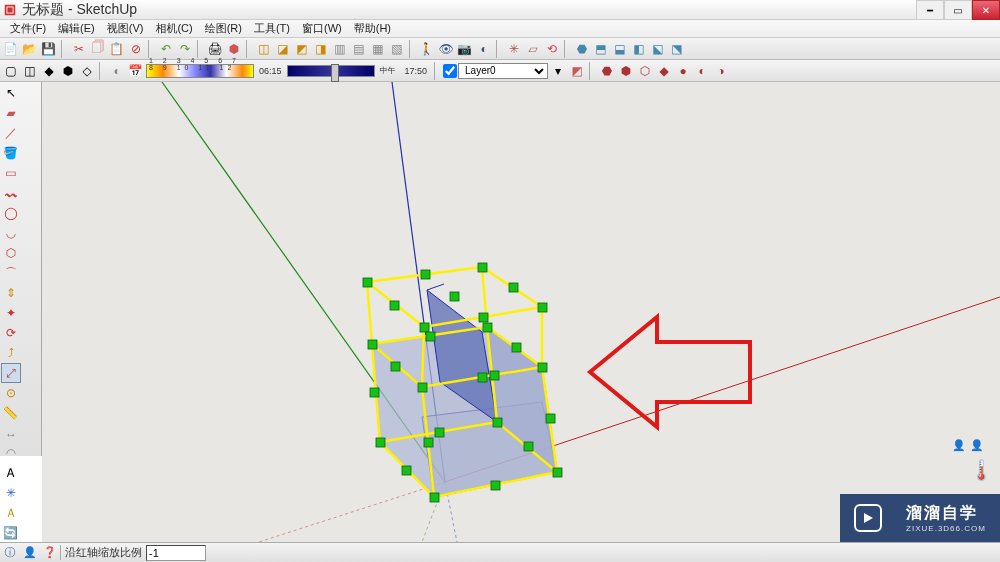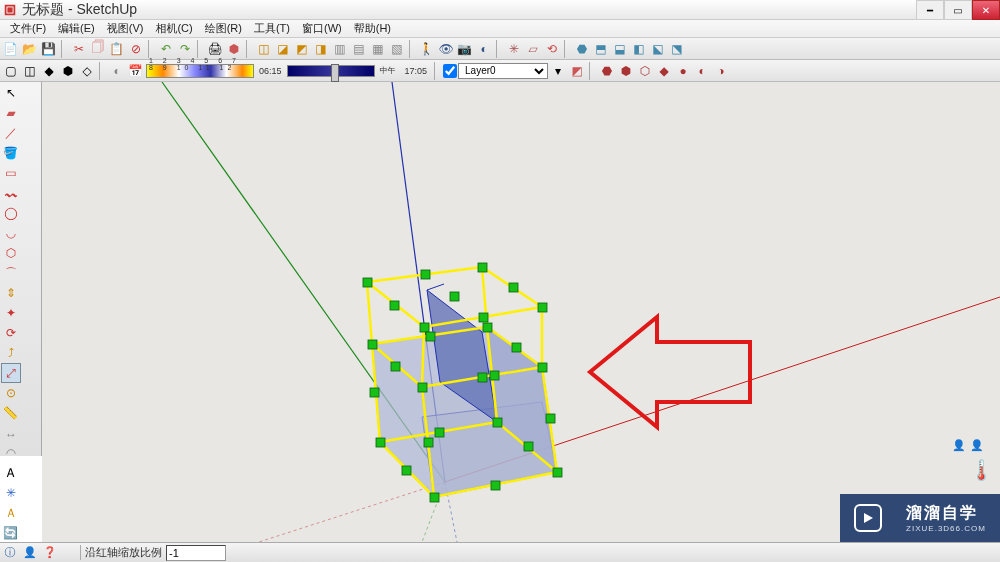--- a/index.html
+++ b/index.html
@@ -38,21 +38,21 @@
     
     
     .viewport { position: absolute; left: 42px; top: 82px; right: 0; bottom: 20px; background: #e8e7e3; overflow: hidden; }
     .viewport svg { width: 100%; height: 100%; }
     
     
     .statusbar { position: absolute; bottom: 0; left: 0; right: 0; height: 20px; background: linear-gradient(#f4f4f4, #e0e0e0); border-top: 1px solid #aaa; display: flex; align-items: center; font-size: 11px; color: #333; }
     .statusbar .sicon { width: 18px; height: 18px; display: inline-flex; align-items: center; justify-content: center; margin: 0 1px; }
     .statusbar .stext { flex: 1; padding-left: 6px; }
     .statusbar .sright { display: flex; align-items: center; }
-    .statusbar .slabel { padding: 0 4px; border-left: 1px solid #aaa; margin-left: 20px; }
+    .statusbar .slabel { padding: 0 4px; border-left: 1px solid #aaa; }
     .statusbar input { width: 60px; height: 16px; border: 1px inset #999; font-size: 11px; padding: 0 2px; background: #fff; }
     
     
     .watermark { position: absolute; right: 0; bottom: 20px; width: 160px; height: 48px; background: rgba(20, 50, 100, 0.88); color: #fff; display: flex; align-items: center; justify-content: center; gap: 16px; }
     .watermark .wicon { width: 28px; height: 28px; border: 2px solid #fff; border-radius: 6px; display: flex; align-items: center; justify-content: center; margin-right: 8px; }
     .watermark .wtext { text-align: left; }
     .watermark .wtext .big { font-size: 16px; font-weight: bold; letter-spacing: 2px; }
     .watermark .wtext .small { font-size: 8px; letter-spacing: 1px; opacity: .8; }
     
     
@@ -141,21 +141,21 @@
   <span class="tbtn">◇</span>
   <span class="tsep"></span>
   <span class="tbtn" style="color:#888">◐</span>
   <span class="tbtn">📅</span>
   <div class="time-gradient">
     <span class="time-scale">1 2 3 4 5 6 7 8 9 10 11 12</span>
   </div>
   <span class="time-label">06:15</span>
   <div class="time-bar2"></div>
   <span class="time-label" style="font-size:8px">中午</span>
-  <span class="time-label">17:05</span>
+  <span class="time-label">17:50</span>
   <span class="tsep"></span>
   <input type="checkbox" class="layer-check" checked="" style="">
   <select class="layer-combo">
     <option>Layer0</option>
   </select>
   <span class="tbtn">▾</span>
   <span class="tbtn" style="color:#c55">◩</span>
   <span class="tsep"></span>
   <span class="tbtn" style="color:#a33">⬣</span>
   <span class="tbtn" style="color:#a33">⬢</span>

